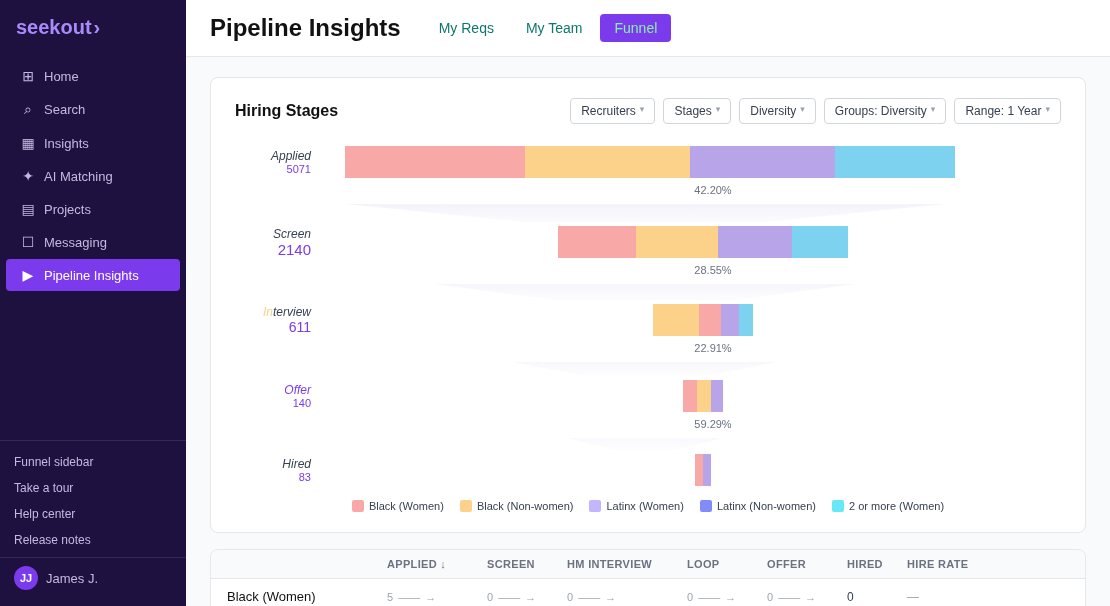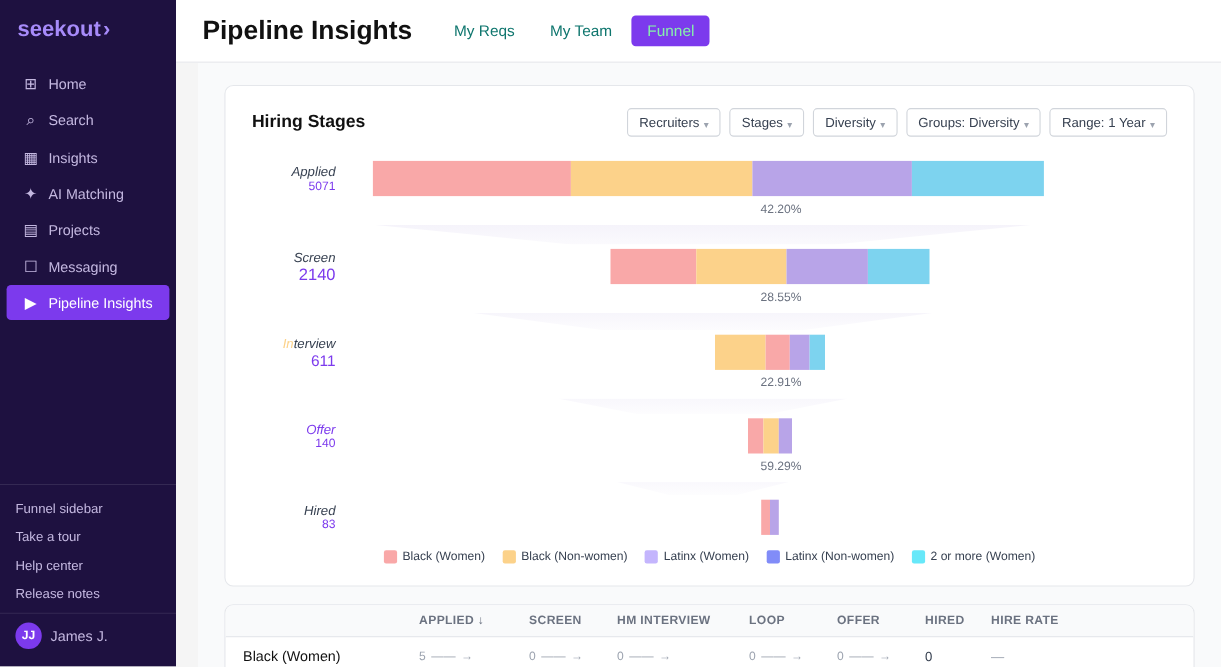--- a/index.html
+++ b/index.html
@@ -1,20 +1,20 @@
 <!DOCTYPE html>
 <html><head>
   <meta charset="utf-8">
   <style>
     * { margin: 0; padding: 0; box-sizing: border-box; }
     body { font-family: -apple-system, BlinkMacSystemFont, 'Segoe UI', sans-serif; display: flex; height: 606px; width: 1110px; overflow: hidden; background: #f5f5f5; }
 
     
     .sidebar {
-      width: 160px;
+      width: 186px;
       background: #1e1140;
       color: #fff;
       display: flex;
       flex-direction: column;
       flex-shrink: 0;
       height: 100%;
     }
     .sidebar-logo {
       padding: 16px 14px;
       font-size: 20px;
@@ -92,40 +92,40 @@
       color: #0f766e;
       cursor: pointer;
       text-decoration: none;
     }
     .header-tab.active {
       background: #7c3aed;
       color: #86efac;
     }
 
     
-    .content { flex: 1; overflow-y: auto; padding: 20px 24px; background: #f9fafb; margin-left: 20px; }
+    .content { flex: 1; overflow-y: auto; padding: 20px 24px; background: #f9fafb; }
 
     
     .chart-section {
       background: #fff;
       border-radius: 8px;
       padding: 20px 24px;
       margin-bottom: 16px;
       border: 1px solid #e5e7eb;
     }
     .chart-header {
       display: flex;
       align-items: center;
       justify-content: space-between;
       margin-bottom: 20px;
     }
     .chart-title { font-size: 16px; font-weight: 600; color: #111; }
     .filter-row { display: flex; align-items: center; gap: 8px; }
     .filter-btn {
-      display: flex; align-items: flex-end; gap: 4px;
+      display: flex; align-items: flex-start; gap: 4px;
       padding: 5px 10px;
       border: 1px solid #d1d5db;
       border-radius: 4px;
       font-size: 12px;
       color: #374151;
       cursor: pointer;
       background: #fff;
     }
     .chevron { font-size: 9px; color: #9ca3af; }
 

